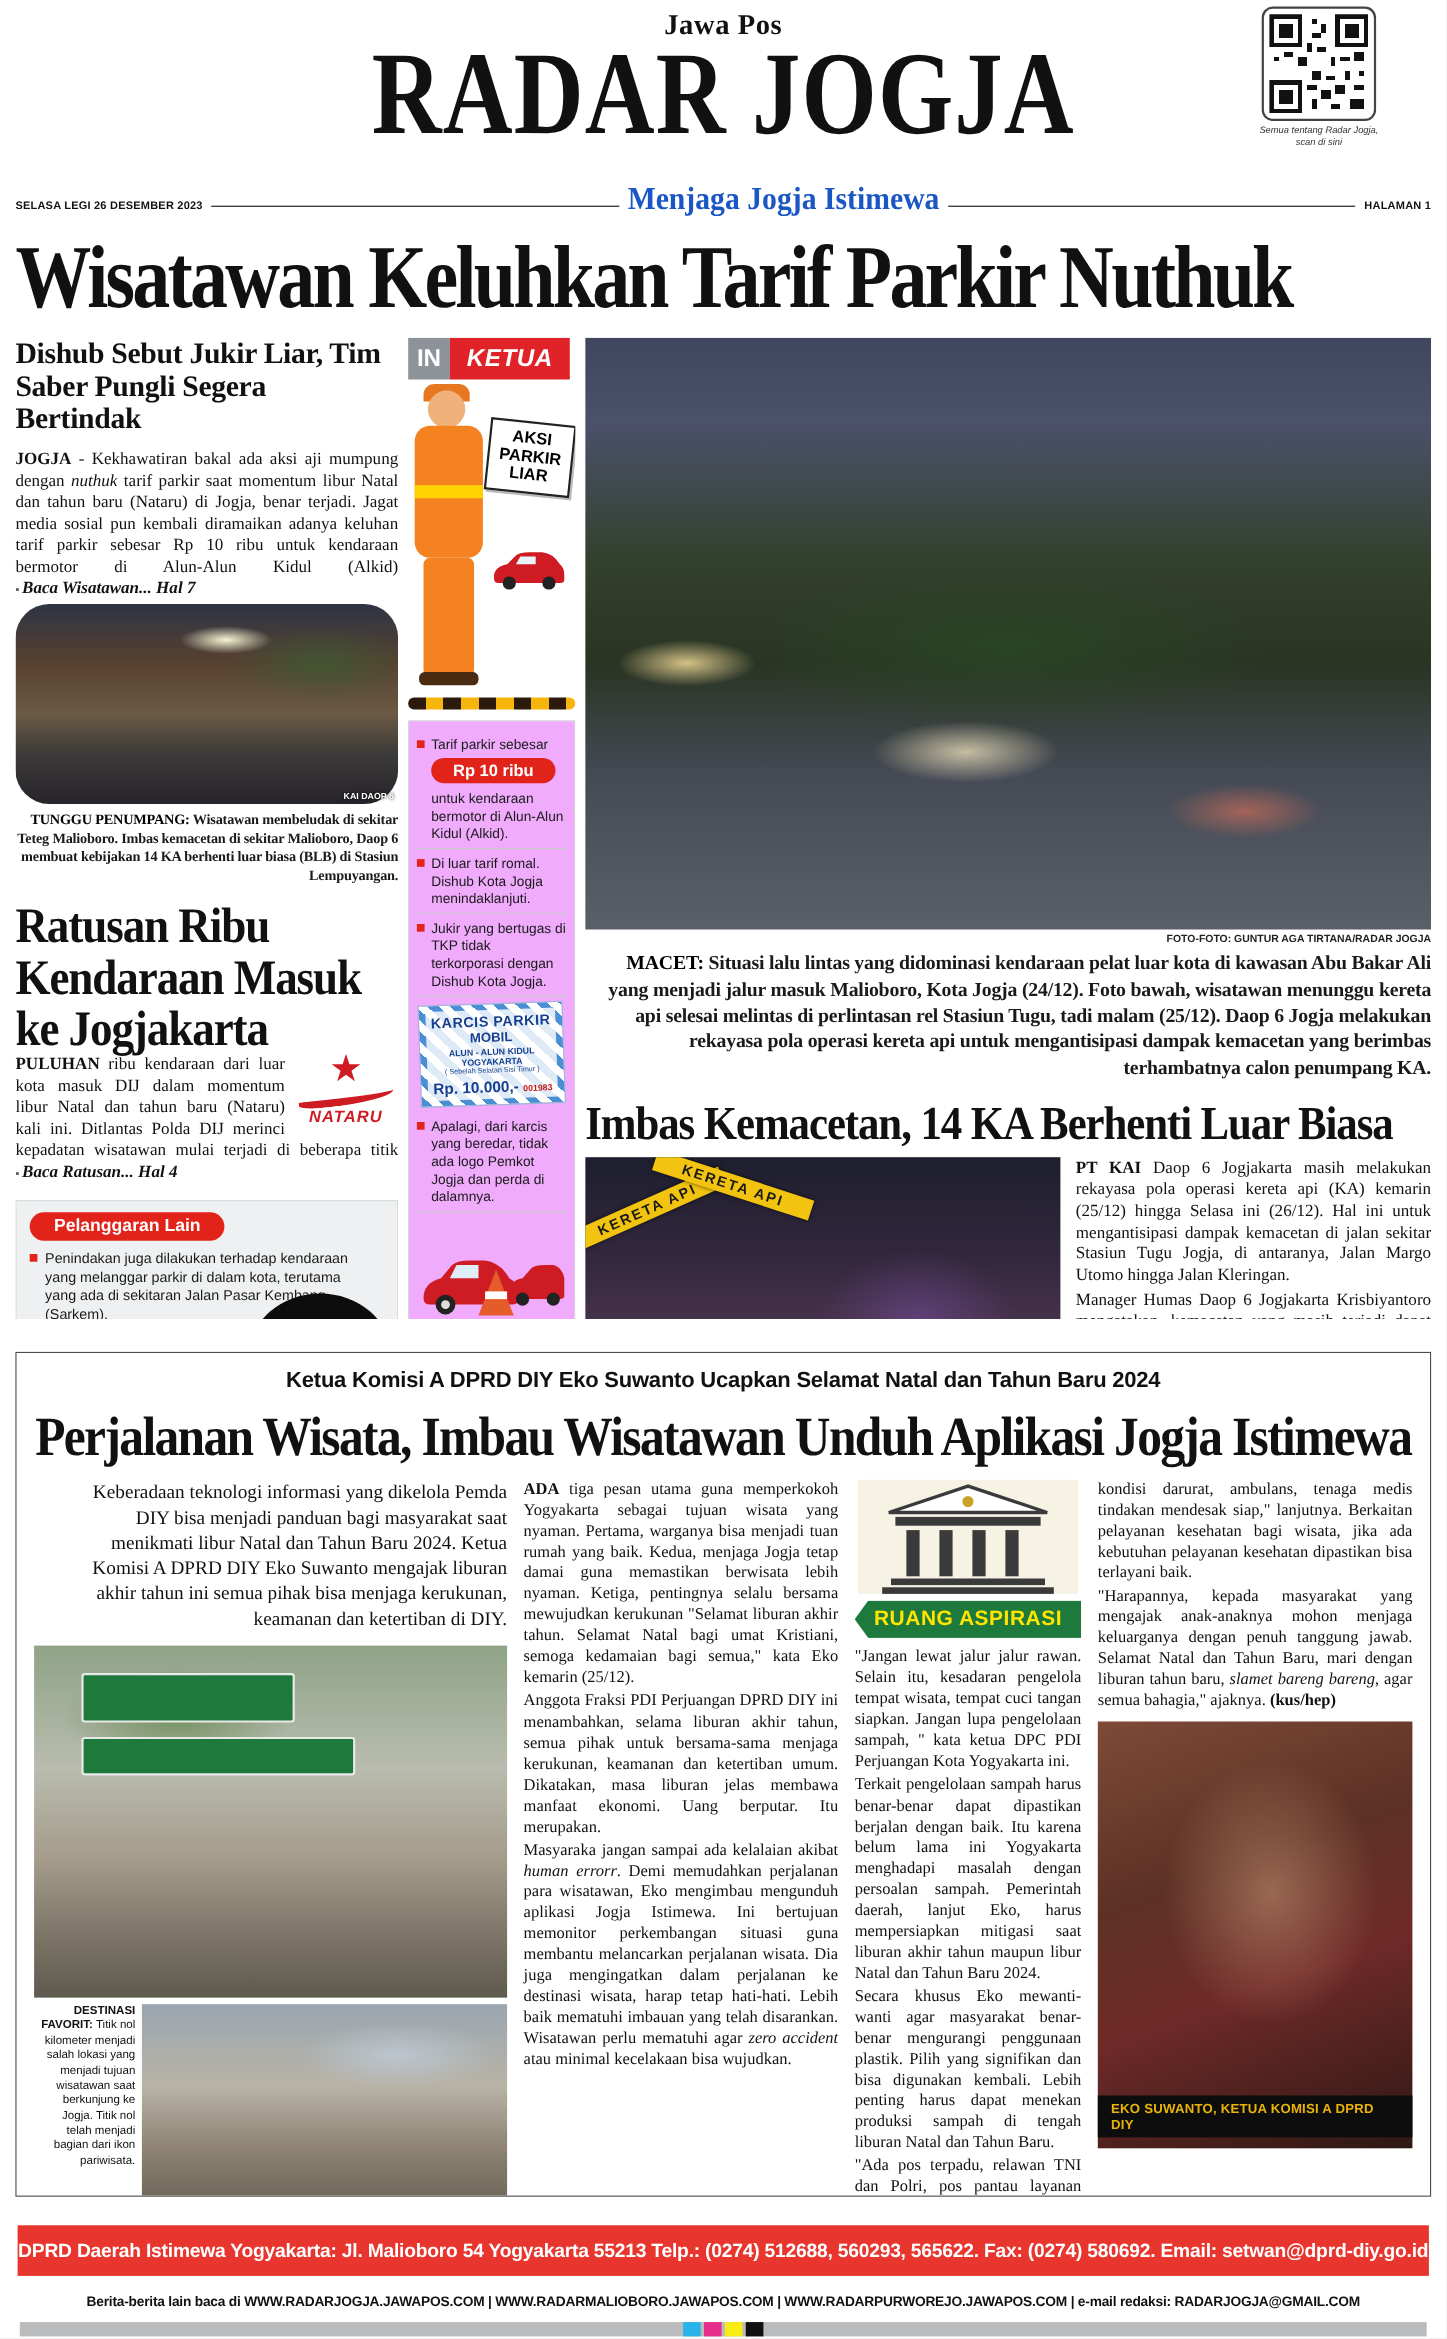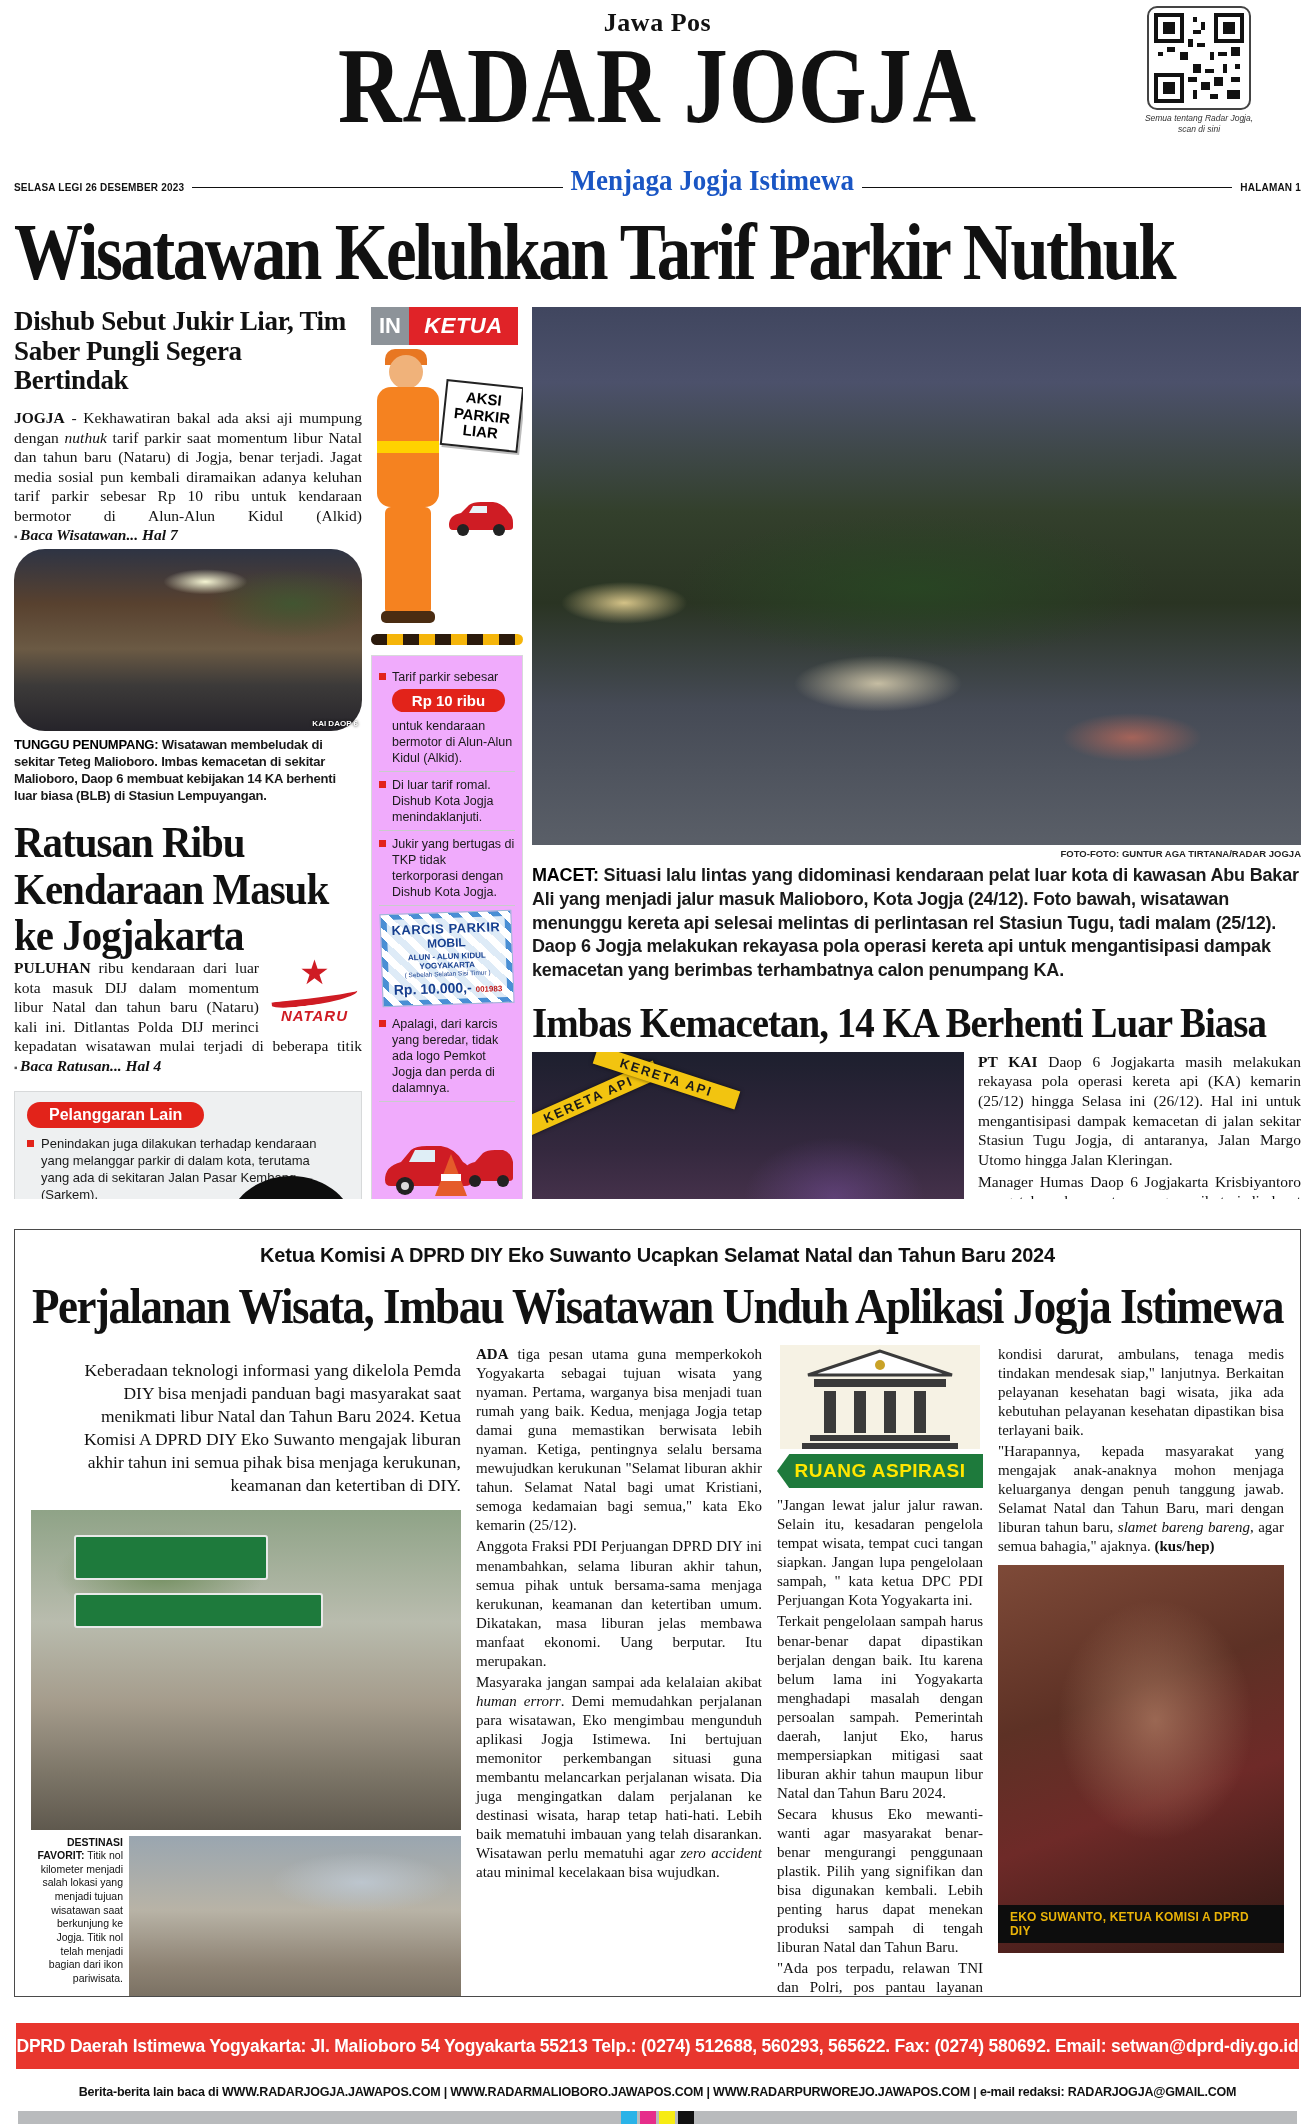--- a/index.html
+++ b/index.html
@@ -30,21 +30,21 @@
   .top-grid { display:grid; grid-template-columns:348px 152px 1fr; gap:9px; margin:26px 14px 0 14px; height:892px; }
   .col-left, .col-mid, .col-right { overflow:hidden; }
   .subhead { font-size:27px; font-weight:bold; line-height:1.1; letter-spacing:-.3px; margin-bottom:12px; }
   .body-text { font-size:15.5px; line-height:1.26; text-align:justify; }
   .body-text .lead-word { font-weight:bold; }
   .jump { font-weight:bold; font-style:italic; white-space:nowrap; }
   .jump::before { content:"▪ "; font-style:normal; font-size:10px; color:#555; }
   .photo { position:relative; width:100%; }
   .photo-credit-overlay { position:absolute; right:4px; bottom:3px; font-family:"Liberation Sans",sans-serif;
     font-size:8px; font-weight:bold; color:#fff; text-shadow:0 0 3px #000; }
-  .caption { font-family:Liberation Sans, sans-serif; font-size:13px; line-height:1.32; font-weight:bold; color:#1a1a1a; letter-spacing:-.2px; margin-top:5px; }
+  .caption { font-family:Liberation Serif, serif; font-size:13px; line-height:1.32; font-weight:bold; color:#1a1a1a; letter-spacing:-.2px; margin-top:5px;text-align:right; }
   .caption .cap-lead { color:#000; }
   .h-ratusan { font-size:41px; font-weight:bold; line-height:1.04; letter-spacing:-1px; margin:14px 0 12px 0; transform:scaleY(1.1); transform-origin:top left; }
   .ratusan-wrap { position:relative; }
   .nataru { float:right; width:95px; text-align:center; margin:0 0 4px 8px; }
   .nataru .star { color:#cf1c24; font-size:34px; line-height:.9; }
   .nataru .swoosh { height:14px; border-bottom:7px solid #cf1c24; border-radius:0 0 100% 40%; transform:rotate(-6deg); margin:2px 4px; }
   .nataru .nataru-word { font-family:"Liberation Sans",sans-serif; font-weight:bold; font-style:italic; color:#cf1c24; font-size:15px; letter-spacing:1px; }
   
   .pel-box { position:relative; margin-top:16px; background:#eef0f1; border:1px solid #d7d9da; padding:10px 12px; height:206px; }
   .pel-pill { display:inline-block; background:#e2231a; color:#fff; font-family:"Liberation Sans",sans-serif;
@@ -100,21 +100,21 @@
   .cross-sign { position:absolute; background:#f2c410; color:#1a1a1a; font-family:"Liberation Sans",sans-serif;
     font-weight:900; font-size:13px; padding:2px 26px; letter-spacing:2px; box-shadow:0 0 4px rgba(0,0,0,.6); }
   .imbas-text { flex:1; font-size:15.5px; line-height:1.27; text-align:justify; }
   .imbas-text p + p { margin-top:2px; }
   
   .bottom-box { margin:30px 14px 0 14px; border:1.5px solid #4a4a4a; padding:14px 16px 12px 16px; height:768px; overflow:hidden; }
   .kicker { text-align:center; font-family:"Liberation Sans",sans-serif; font-weight:bold; font-size:20px; letter-spacing:-.2px; }
   .h-bottom { text-align:center; font-size:45px; font-weight:bold; letter-spacing:-1.5px; margin:10px 0 16px 0;
     transform:scaleY(1.12); transform-origin:top center; white-space:nowrap; }
   .bottom-grid { display:grid; grid-template-columns:430px 286px 206px 1fr; gap:15px; height:640px; }
-  .b-intro { font-size:17.5px; line-height:1.32; text-align:right; padding-left:48px; margin-bottom:12px;margin-top:14px; }
+  .b-intro { font-size:17.5px; line-height:1.32; text-align:right; padding-left:48px; margin-bottom:12px; }
   .b-photo-1 { height:320px; }
   .b-photo-row { display:flex; gap:6px; margin-top:6px; }
   .destinasi { width:92px; flex:none; font-family:"Liberation Sans",sans-serif; font-weight:bold; font-size:10.5px; line-height:1.3; text-align:right; }
   .b-photo-2 { flex:1; height:186px; }
   .b-col { font-size:15px; line-height:1.27; text-align:justify; }
   .b-col p + p { margin-top:2px; }
   .b-col .lead-word { font-weight:bold; }
   .ruang { margin-bottom:8px; }
   .ruang-banner { background:#1e7a3c; color:#ffe600; font-family:"Liberation Sans",sans-serif; font-weight:900;
     font-size:19px; text-align:center; padding:5px 0; letter-spacing:.5px;

